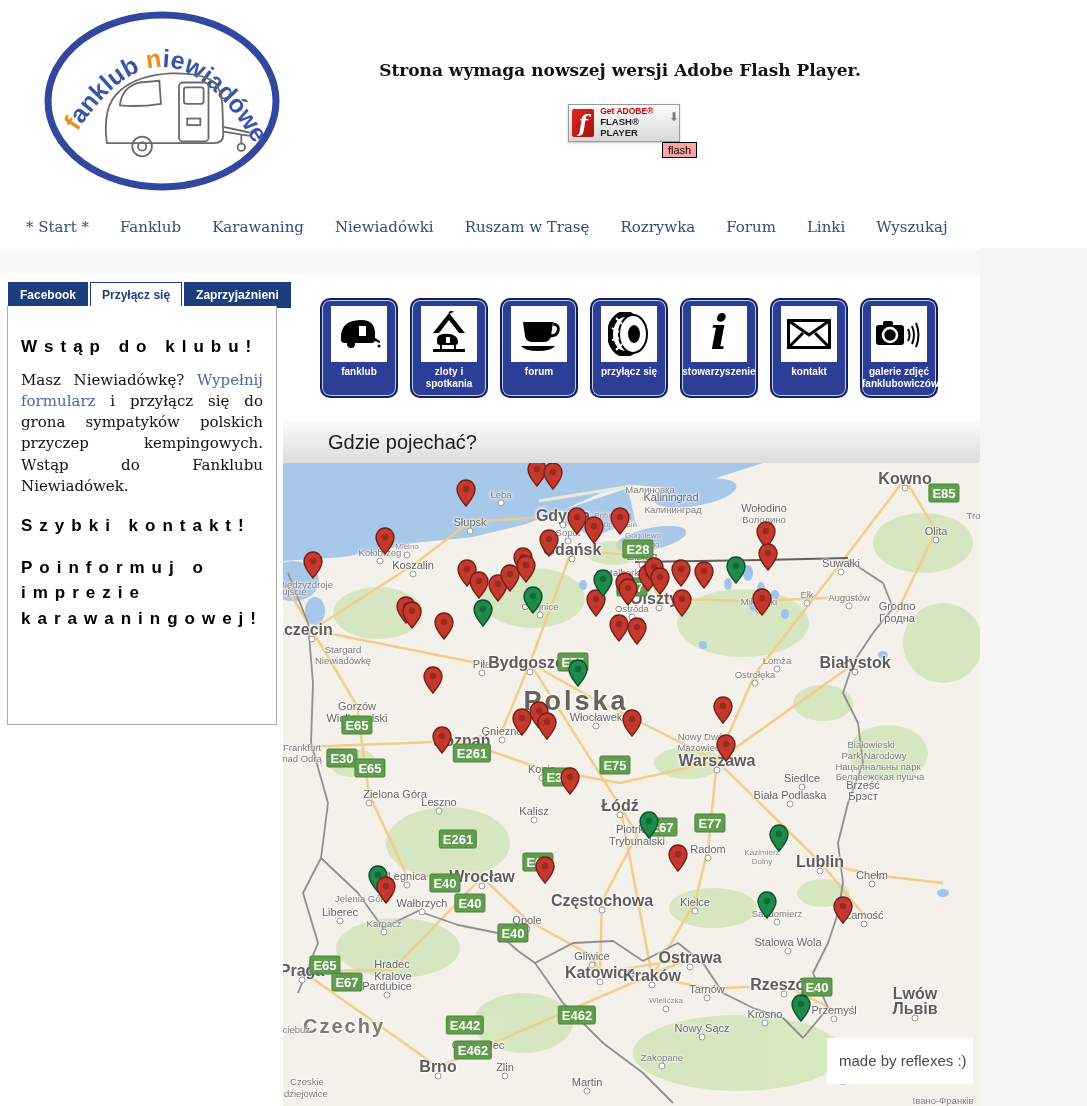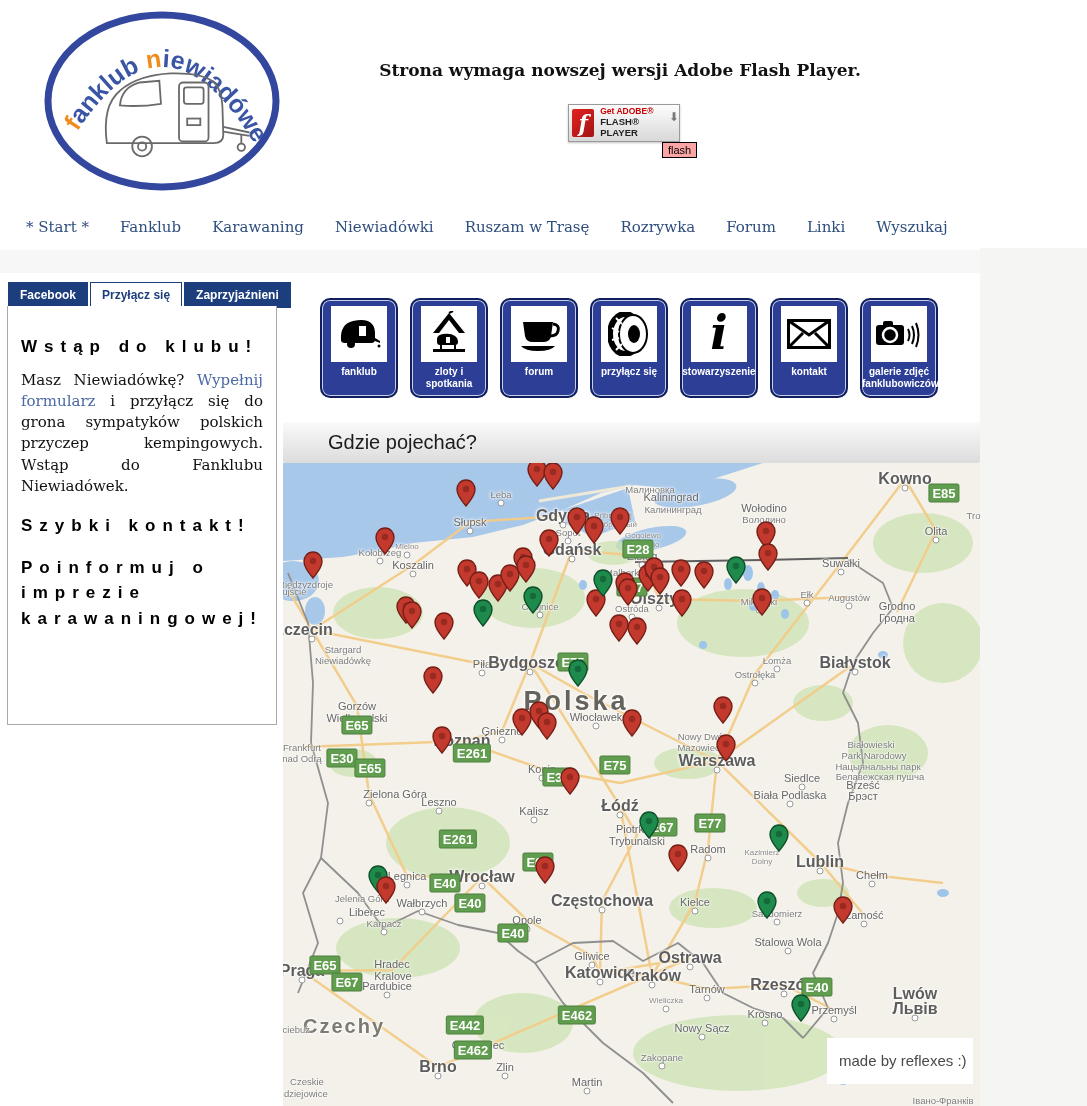--- a/index.html
+++ b/index.html
@@ -427,21 +427,21 @@
       <div class="cdot" style="left: 581px; top: 461px;"></div>
       <div class="mlabel sz3" style="left: 124px; top: 413px;">Legnica</div>
       <div class="cdot" style="left: 124px; top: 422px;"></div>
       <div class="mlabel sz4" style="left: 199px; top: 414px;">Wrocław</div>
       <div class="cdot" style="left: 199px; top: 423px;"></div>
       <div class="mlabel sz3" style="left: 139px; top: 440px;">Wałbrzych</div>
       <div class="cdot" style="left: 139px; top: 449px;"></div>
       <div class="mlabel sz2" style="left: 79px; top: 435px;">Jelenia Góra</div>
       <div class="mlabel sz2" style="left: 101px; top: 460px;">Karpacz</div>
       <div class="cdot" style="left: 101px; top: 469px;"></div>
-      <div class="mlabel sz3" style="left: 57px; top: 449px; margin-left: 27px;">Liberec</div>
+      <div class="mlabel sz3" style="left: 57px; top: 449px;">Liberec</div>
       <div class="cdot" style="left: 57px; top: 458px;"></div>
       <div class="mlabel sz3" style="left: 244px; top: 457px;">Opole</div>
       <div class="cdot" style="left: 244px; top: 466px;"></div>
       <div class="mlabel sz4" style="left: 319px; top: 438px;">Częstochowa</div>
       <div class="cdot" style="left: 319px; top: 447px;"></div>
       <div class="mlabel sz3" style="left: 309px; top: 493px;">Gliwice</div>
       <div class="cdot" style="left: 309px; top: 502px;"></div>
       <div class="mlabel sz4" style="left: 317px; top: 510px;">Katowice</div>
       <div class="cdot" style="left: 317px; top: 519px;"></div>
       <div class="mlabel sz4" style="left: 369px; top: 513px;">Kraków</div>

